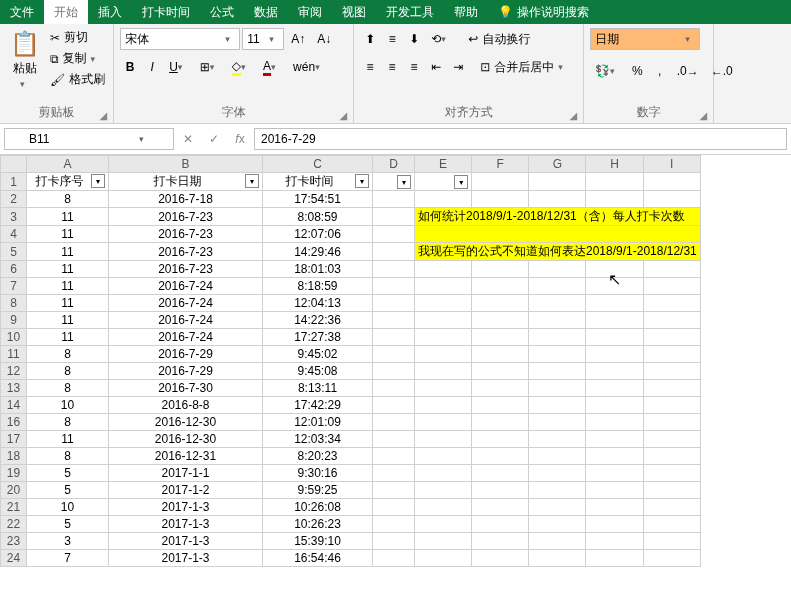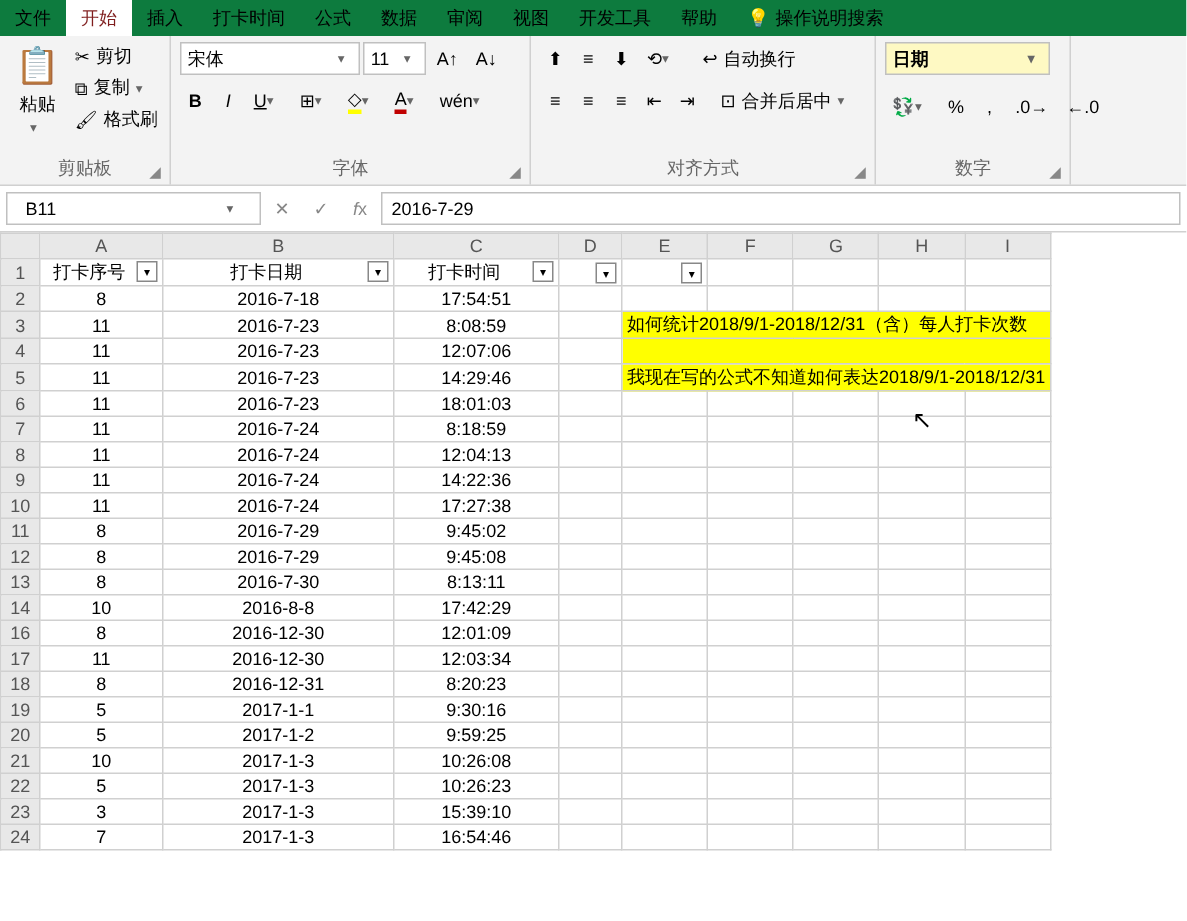--- a/index.html
+++ b/index.html
@@ -1,35 +1,35 @@
 <!DOCTYPE html>
 <html><head>
 <meta charset="utf-8">
 <style>
 * { margin:0; padding:0; box-sizing:border-box; font-family:"Microsoft YaHei",Arial,sans-serif; font-size:12px; }
 body { background:#fff; overflow:hidden; width:791px; height:614px; }
 .tabs { display:flex; background:#0d7b3e; height:24px; align-items:stretch; }
-.tab { padding:4px 10px; color:#000000; cursor:pointer; display:flex; align-items:center; }
-.tab.active { background:#fff; color:#7f1d1d; }
+.tab { padding:4px 10px; color:#ffffff; cursor:pointer; display:flex; align-items:center; }
+.tab.active { background:#fff; color:#737373; }
 .tell-me { display:flex; align-items:center; gap:4px; }
 .ribbon { display:flex; background:#f3f3f3; border-bottom:1px solid #d0d0d0; height:100px; }
 .group { display:flex; flex-direction:column; padding:4px 6px 2px; border-right:1px solid #d0d0d0; }
 .group-body { flex:1; display:flex; align-items:flex-start; gap:4px; }
 .group-label { text-align:center; color:#666; font-size:11px; padding-top:2px; position:relative; }
 .launcher { position:absolute; right:0; bottom:0; font-size:10px; color:#888; cursor:pointer; }
 .big-btn { display:flex; flex-direction:column; align-items:center; gap:2px; padding:2px 4px; cursor:pointer; }
 .smalls { display:flex; flex-direction:column; gap:2px; }
 .small-btn { display:flex; align-items:center; gap:4px; padding:1px 2px; cursor:pointer; white-space:nowrap; }
 .row { display:flex; gap:2px; align-items:center; }
 .btn { padding:2px 4px; cursor:pointer; display:flex; align-items:center; justify-content:center; min-width:20px; height:22px; border:1px solid transparent; }
 .dd { width:10px; font-size:9px; color:#666; }
 .font-name { border:1px solid #c0c0c0; background:#fff; padding:2px 4px; width:120px; height:22px; display:flex; align-items:center; justify-content:space-between; }
 .font-size { border:1px solid #c0c0c0; background:#fff; padding:2px 4px; width:42px; height:22px; display:flex; align-items:center; justify-content:space-between; }
-.sel-box { border:1px solid #c0c0c0; background:#fef9c3; padding:2px 4px; height:22px; width:110px; display:flex; align-items:center; justify-content:space-between; margin-bottom:4px;font-weight:bold; }
-.name-box { border:1px solid #c0c0c0; height:22px; padding:2px 12px; display:flex; align-items:center; justify-content:space-between; }
+.sel-box { border:1px solid #c0c0c0; background:#fdba74; padding:2px 4px; height:22px; width:110px; display:flex; align-items:center; justify-content:space-between; margin-bottom:4px; }
+.name-box { border:1px solid #c0c0c0; height:22px; padding:2px 24px; display:flex; align-items:center; justify-content:space-between; }
 .formula-bar { display:flex; border-bottom:1px solid #d0d0d0; background:#fff; padding:4px; gap:2px; align-items:center; }
 .fb-btn { width:24px; height:20px; display:flex; align-items:center; justify-content:center; color:#888; cursor:pointer; }
 .formula-input { flex:1; border:1px solid #c0c0c0; height:22px; padding:2px 6px; display:flex; align-items:center; }
 .grid-wrap { position:relative; }
 table { border-collapse:collapse; table-layout:fixed; }
 th,td { border:1px solid #d0d0d0; height:17px; padding:0 3px; overflow:hidden; white-space:nowrap; }
 th { background:#e8e8e8; font-weight:normal; text-align:center; color:#555; }
 .row-hdr { background:#e8e8e8; text-align:center; color:#555; width:26px; }
 .corner { background:#e8e8e8; width:26px; }
 .fbtn { float:right; width:14px; height:14px; border:1px solid #888; display:inline-flex; align-items:center; justify-content:center; font-size:8px; background:#fff; margin-left:2px; margin-top:1px; }

